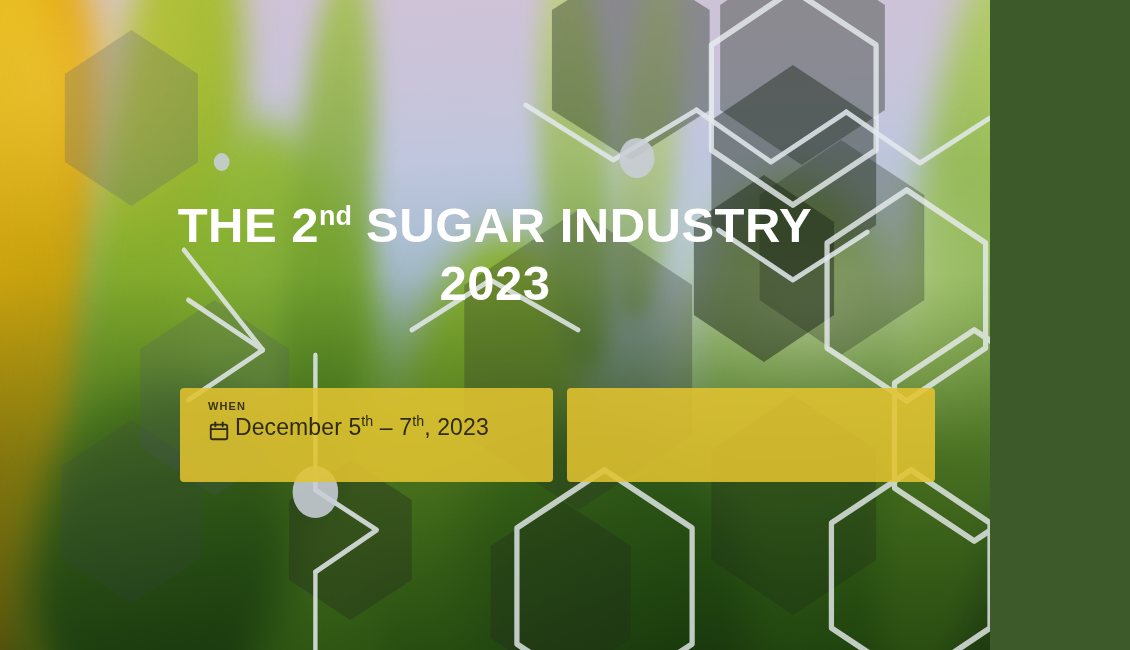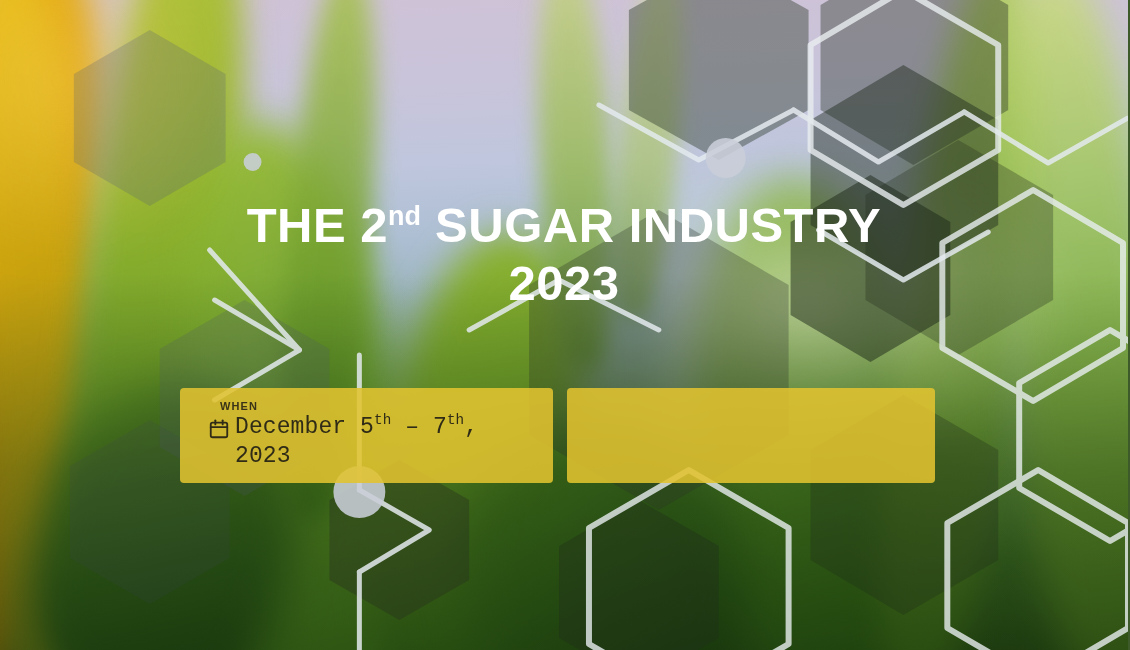--- a/index.html
+++ b/index.html
@@ -5,21 +5,21 @@
 <style>
   * { margin:0; padding:0; box-sizing:border-box; }
   html, body {
     width:1130px; height:650px;
     font-family:"Liberation Sans", sans-serif;
     overflow:hidden; background:#3d5a2a;
   }
 
   .banner {
     position:relative;
-    width:1128px; height:650px;
+    width:990px; height:650px;
     overflow:hidden;
   }
 
   
   .bg-layer { position:absolute; inset:0; }
 
   .bg-sky {
     position:absolute; inset:0;
     background:
       linear-gradient(178deg,
@@ -138,27 +138,25 @@
     padding:12px 0 12px 28px;
   }
   .card.where { width:368px; }
   .card-label {
     font-size:11px;
     font-weight:bold;
     letter-spacing:1.1px;
     color:#3a3318;
     text-transform:uppercase;
     margin-bottom:1px;
-    margin-left:12px;
   }
   .card-body {
     display:flex;
-    align-items:flex-start;
+    align-items:flex-end;
     gap:5px;
-    font-family:Liberation Mono, monospace;
   }
   .card-icon { flex:0 0 auto; margin-top:5px; }
   .card-icon svg { display:block; }
   .card-value {
     font-size:23px;
     line-height:29px;
     color:#2f2b16;
     font-weight:normal;
     letter-spacing:.1px;
     padding-right:14px;

